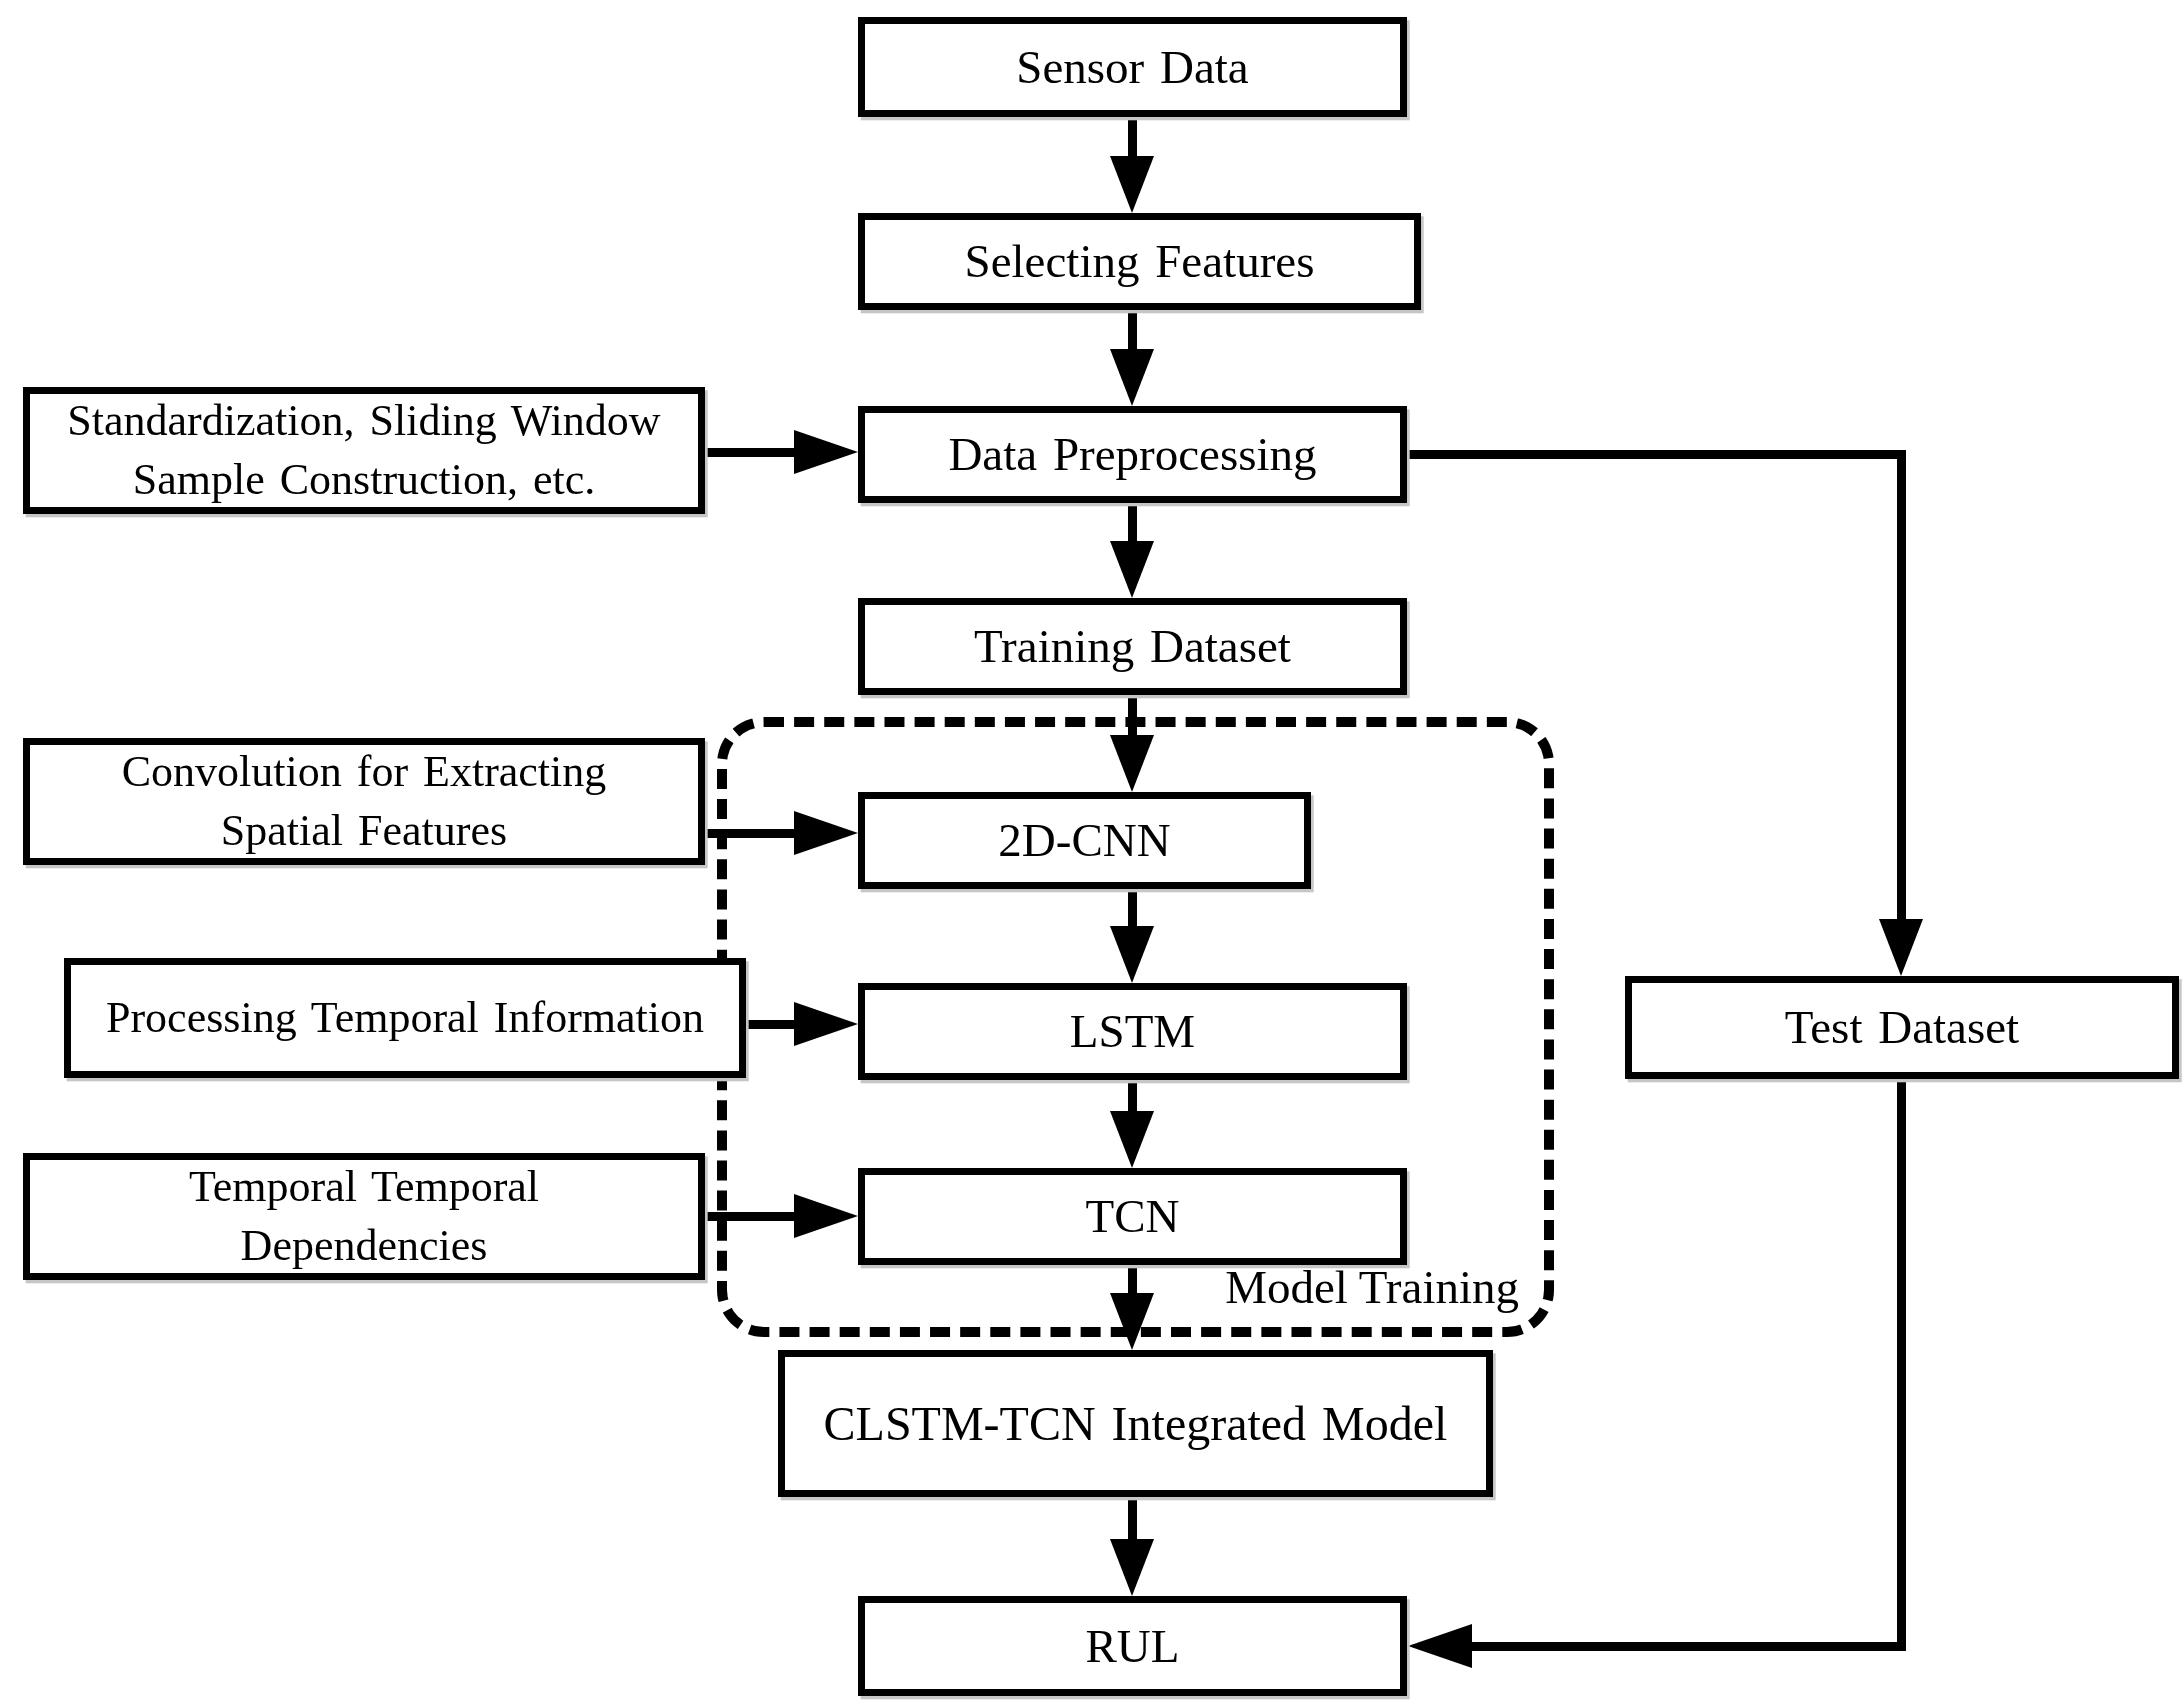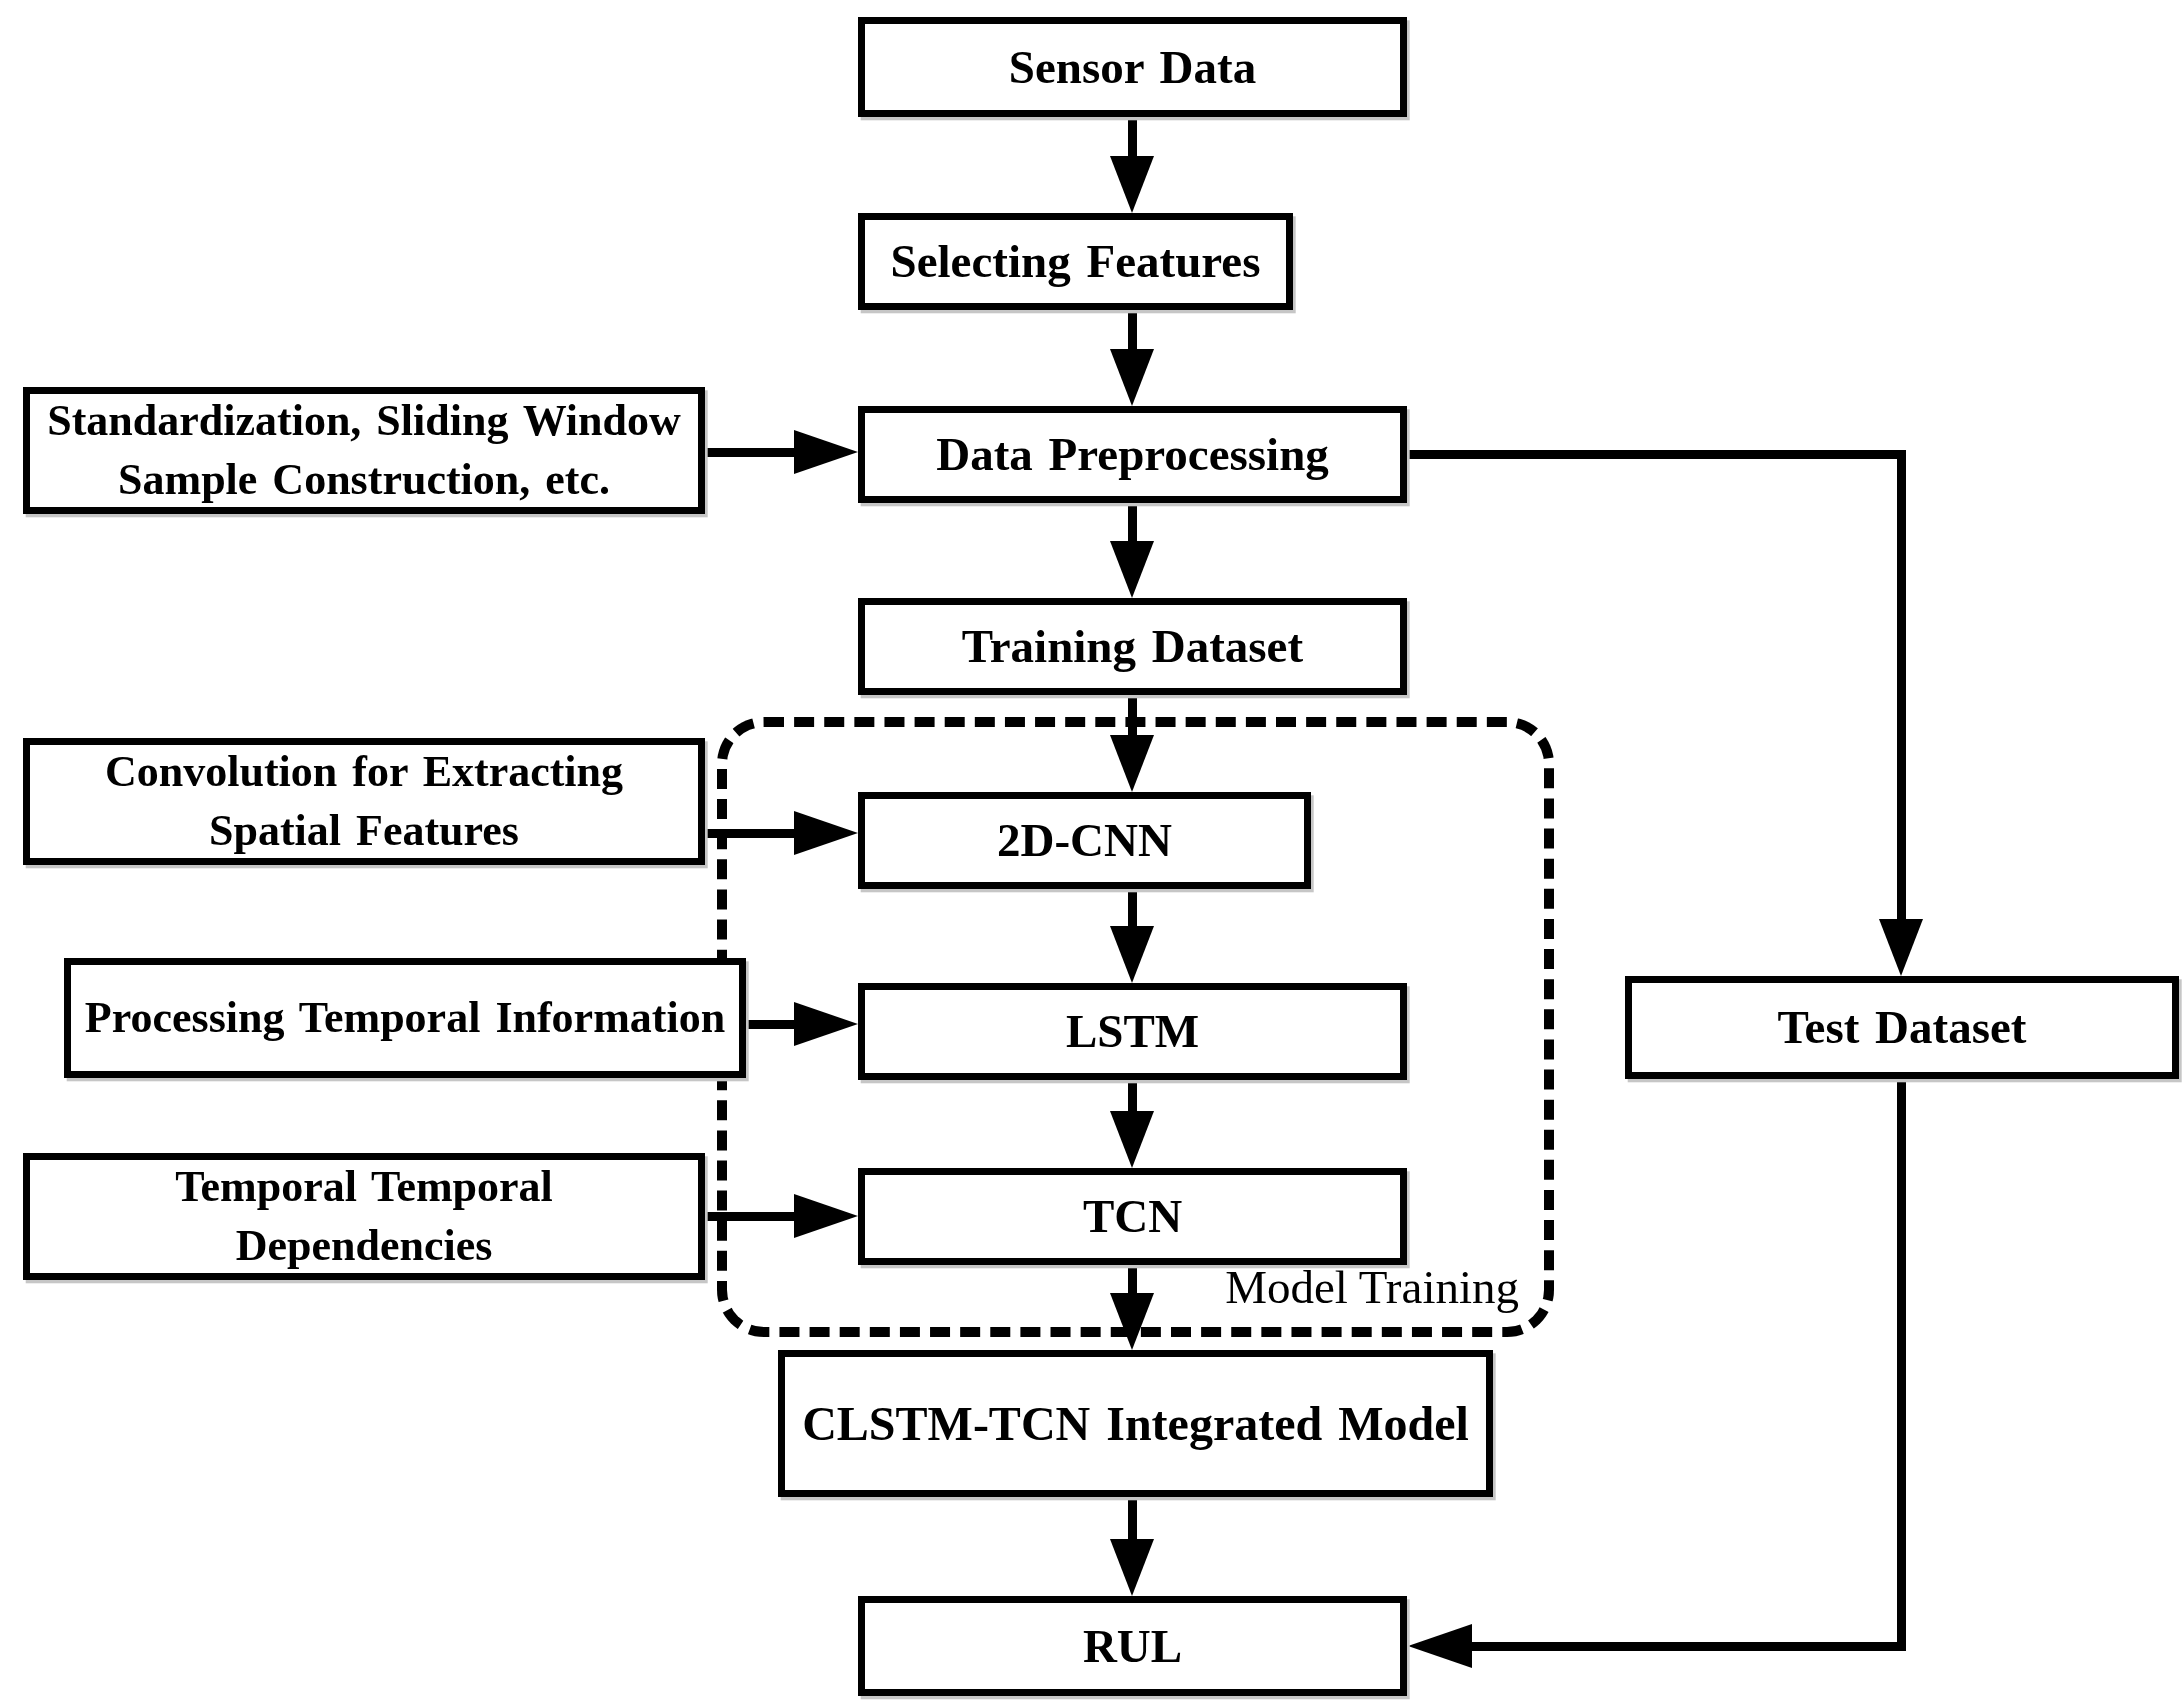--- a/index.html
+++ b/index.html
@@ -20,21 +20,21 @@
     display: flex;
     flex-direction: column;
     align-items: center;
     justify-content: center;
     text-align: center;
     font-size: 47px;
     line-height: 1.32;
     word-spacing: 4px;
     box-shadow: 2.7px 3.3px 0 #c6c6c6;
   }
-  .node .line { display: block; white-space: nowrap; font-weight: bold; }
+  .node .line { display: block; white-space: nowrap; }
   .note { font-size: 44px; }
   .stem { position: absolute; background: #000000; }
   .head { position: absolute; width: 0; height: 0; }
   .head.down  { border-left: 22px solid transparent; border-right: 22px solid transparent; border-top: 57px solid #000000; }
   .head.right { border-top: 22px solid transparent; border-bottom: 22px solid transparent; border-left: 64px solid #000000; }
   .head.left  { border-top: 22px solid transparent; border-bottom: 22px solid transparent; border-right: 64px solid #000000; }
   .dashed-group {
     position: absolute;
     box-sizing: border-box;
     left: 717px; top: 717px; width: 837px; height: 620px;
@@ -124,21 +124,21 @@
   <div>
     <div class="stem" style="left:1897px; top:1079px; width:8.7px; height:572px;"></div>
     <div class="stem" style="left:1471px; top:1642px; width:434px; height:8.7px;"></div>
     <div class="head left" style="left:1408px; top:1624px;"></div>
   </div>
 
   <div class="node" style="left:858px; top:16.7px;  width:549px; height:100px;">
     <span class="line">Sensor Data</span>
   </div>
 
-  <div class="node" style="left:858px; top:213px; width:435px; height:97px;">
+  <div class="node" style="left:858px; top:213px; width:563px; height:97px;">
     <span class="line">Selecting Features</span>
   </div>
 
   <div class="node" style="left:858px; top:406px; width:549px; height:97px;">
     <span class="line">Data Preprocessing</span>
   </div>
 
   <div class="node" style="left:858px; top:598px; width:549px; height:97px;">
     <span class="line">Training Dataset</span>
   </div>

